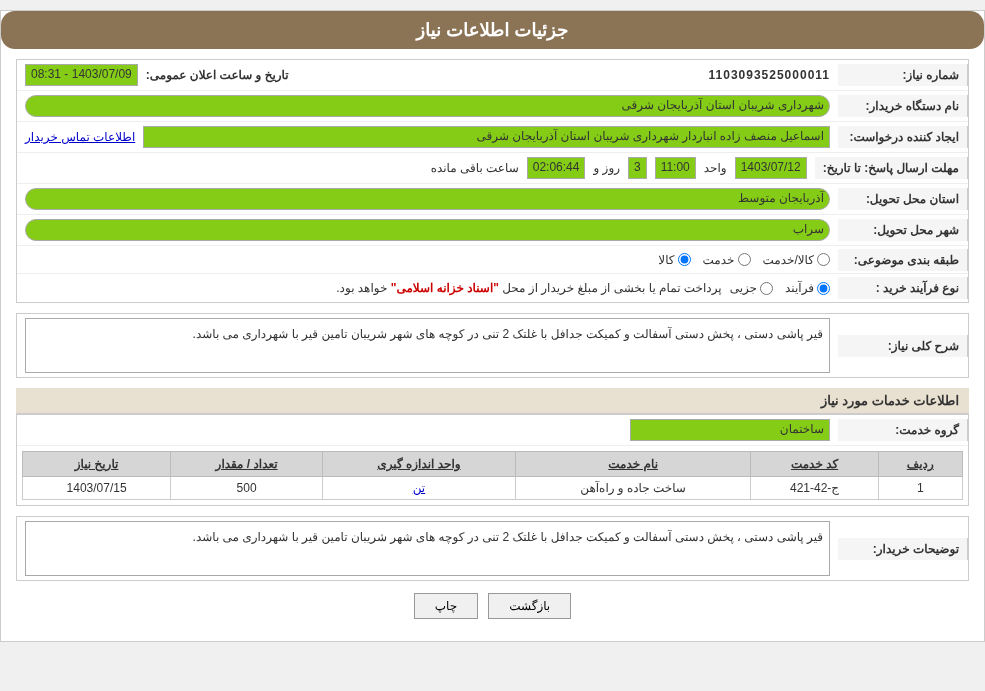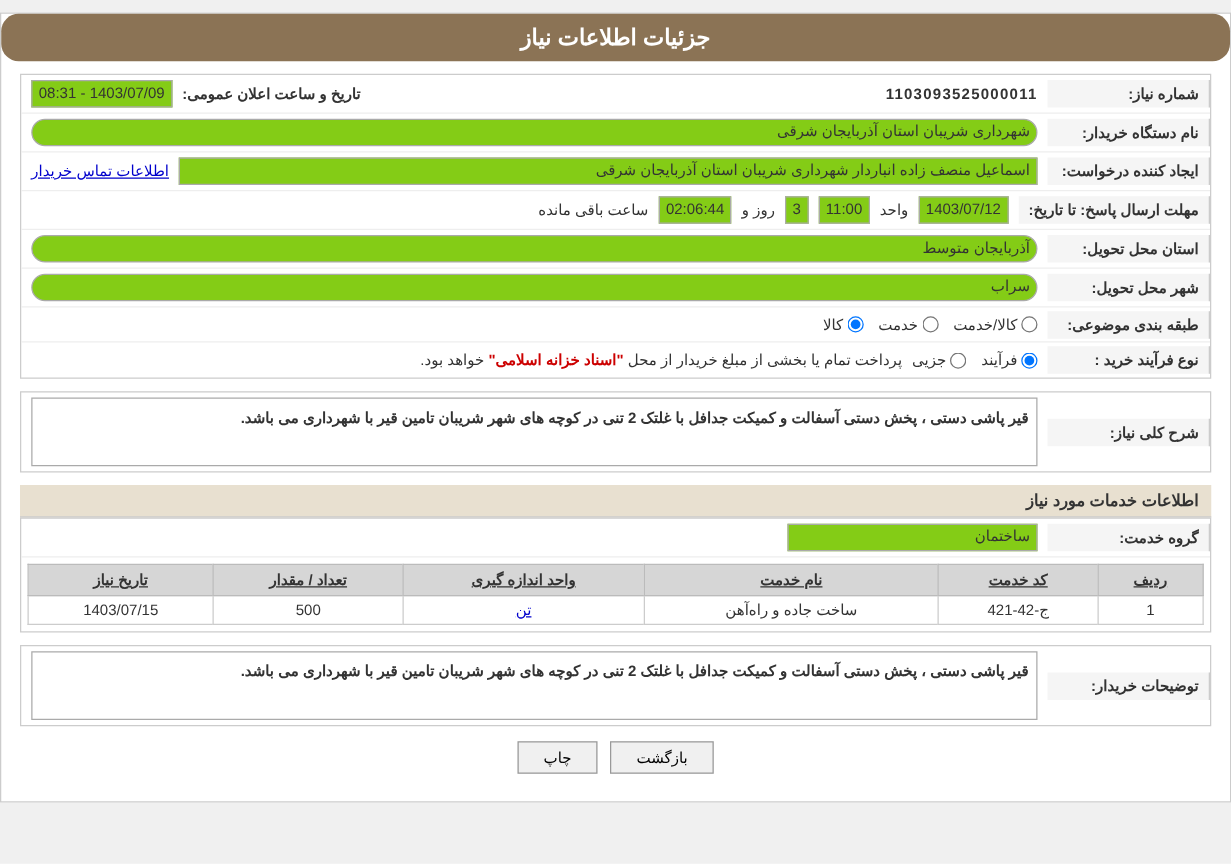--- a/index.html
+++ b/index.html
@@ -112,21 +112,20 @@
       padding: 4px 8px;
       text-align: center;
     }
     .description-box {
       border: 1px solid #aaa;
       padding: 6px;
       min-height: 55px;
       text-align: right;
       line-height: 1.6;
       direction: rtl;
-      font-weight: bold;
     }
     .buttons-row {
       display: flex;
       justify-content: center;
       gap: 10px;
       margin: 12px 0;
     }
     .btn {
       padding: 5px 20px;
       border: 1px solid #999;

